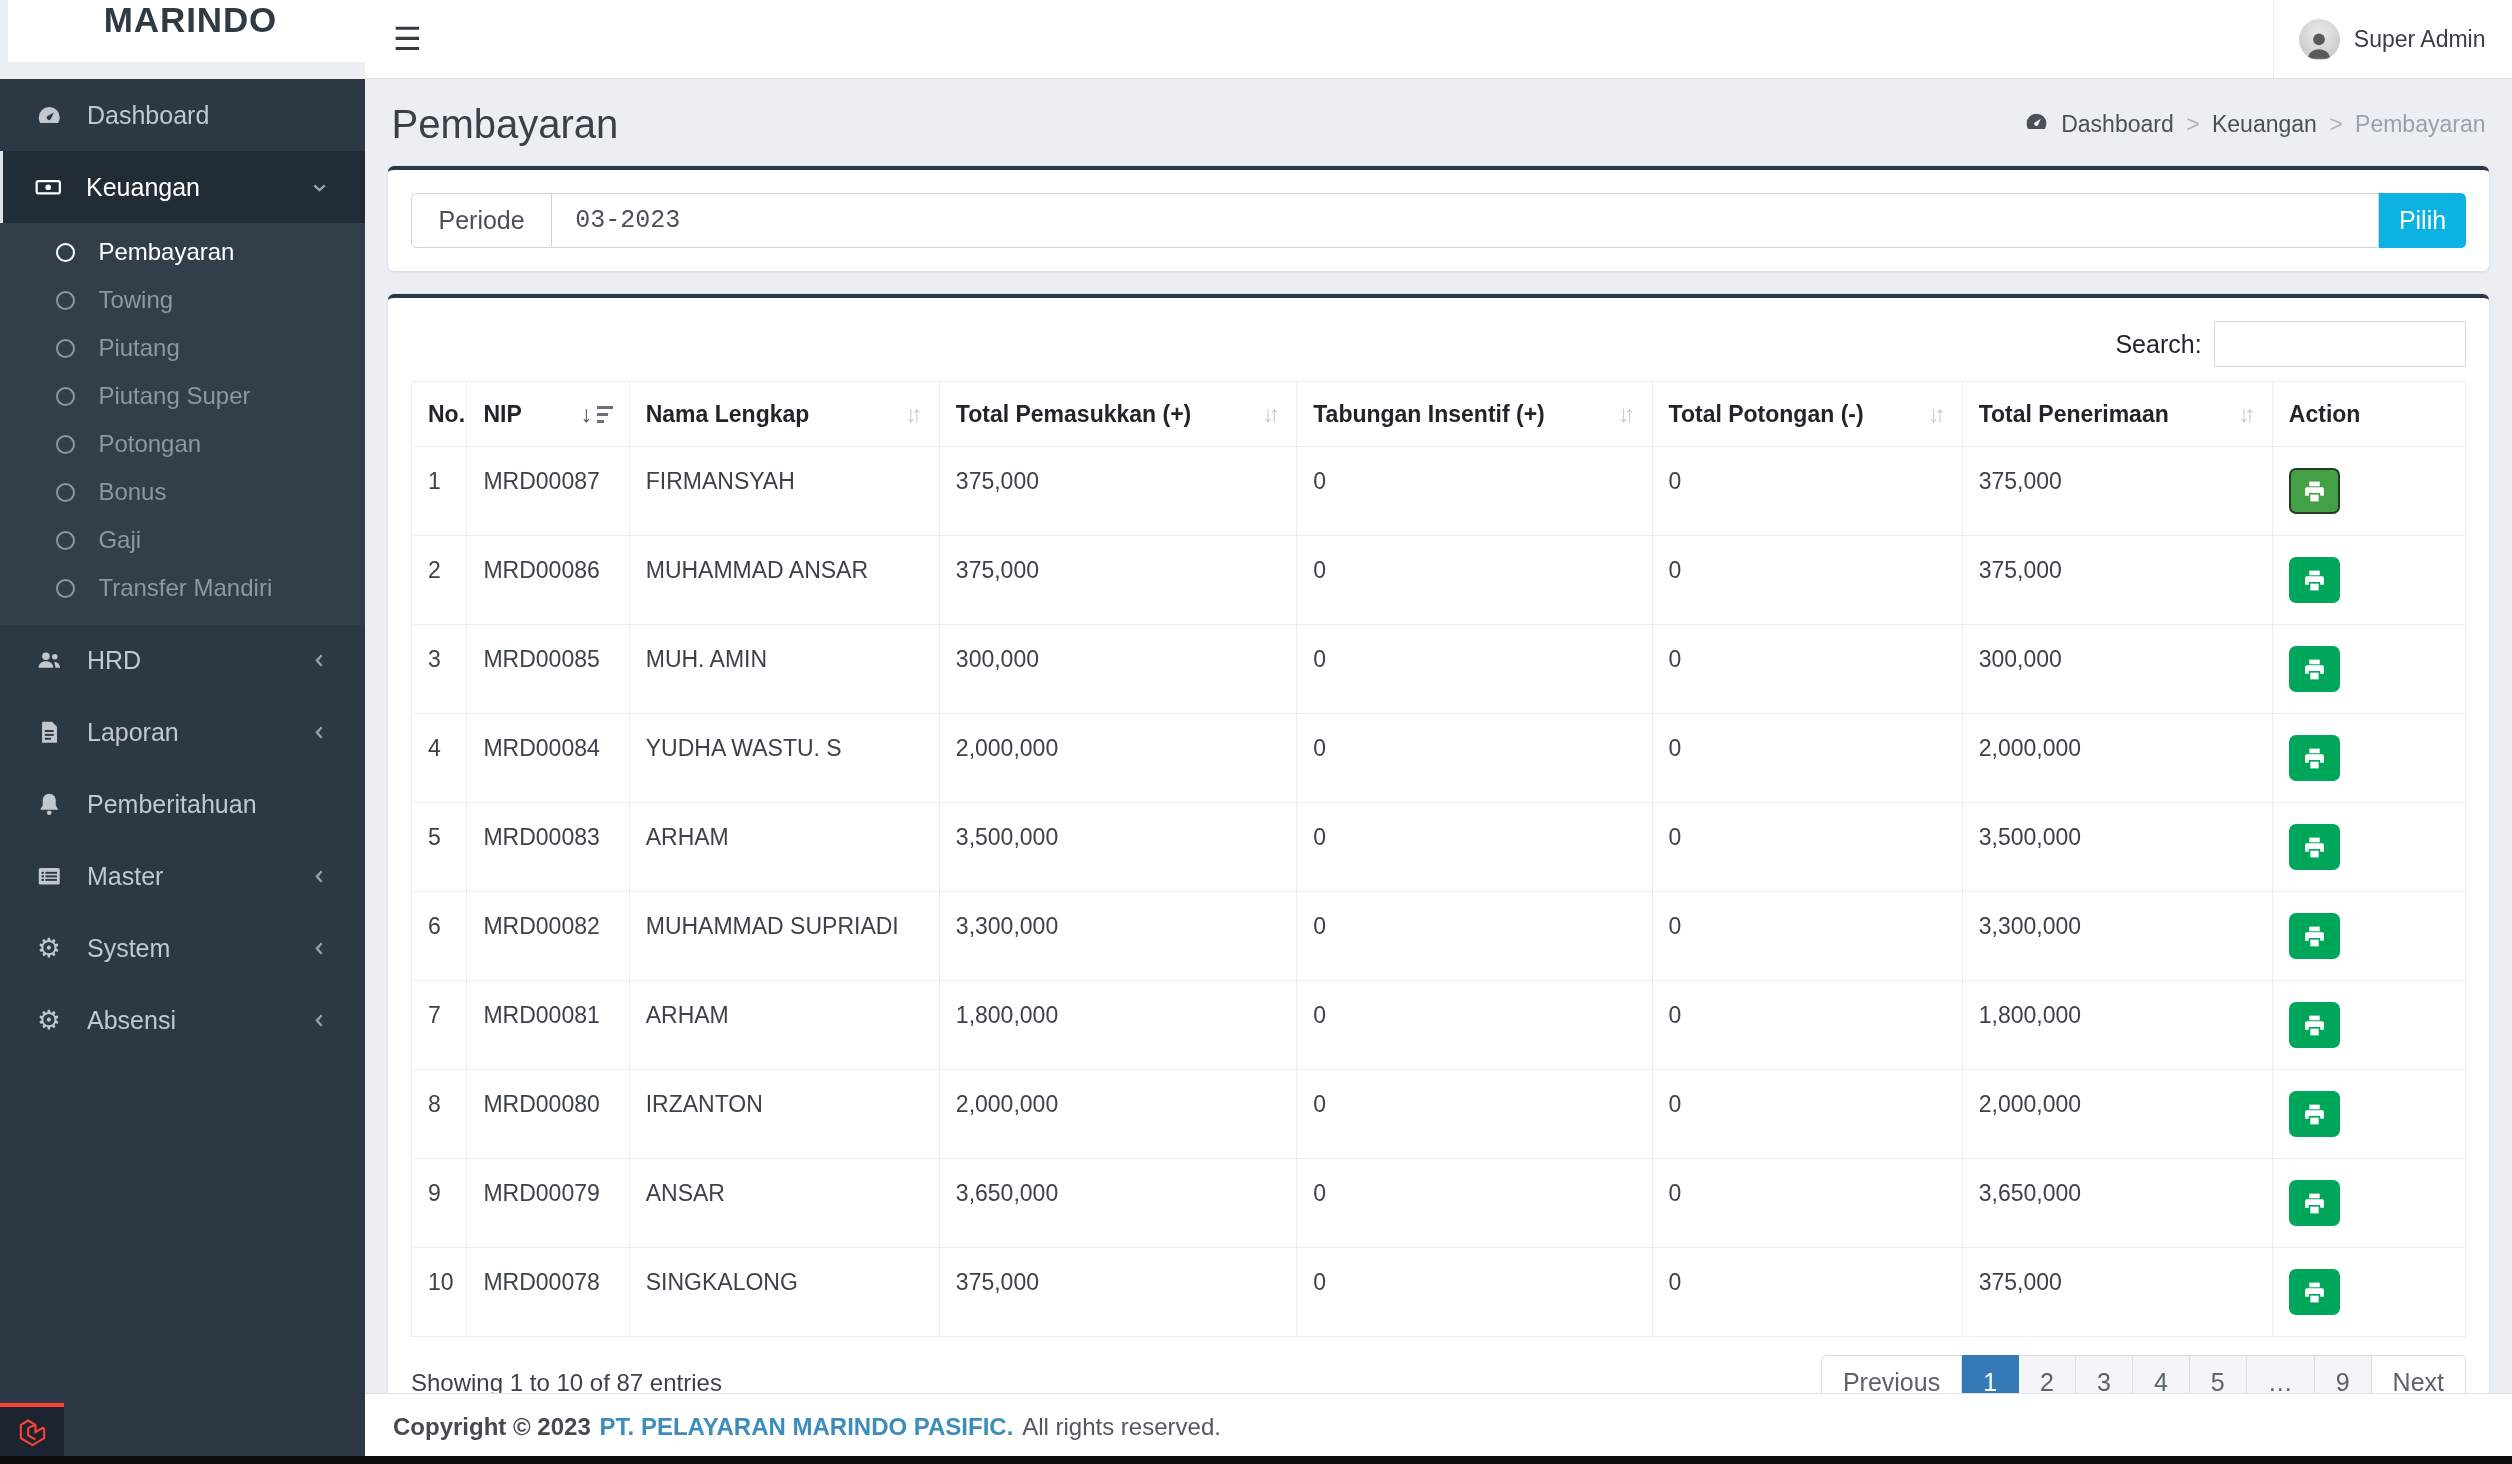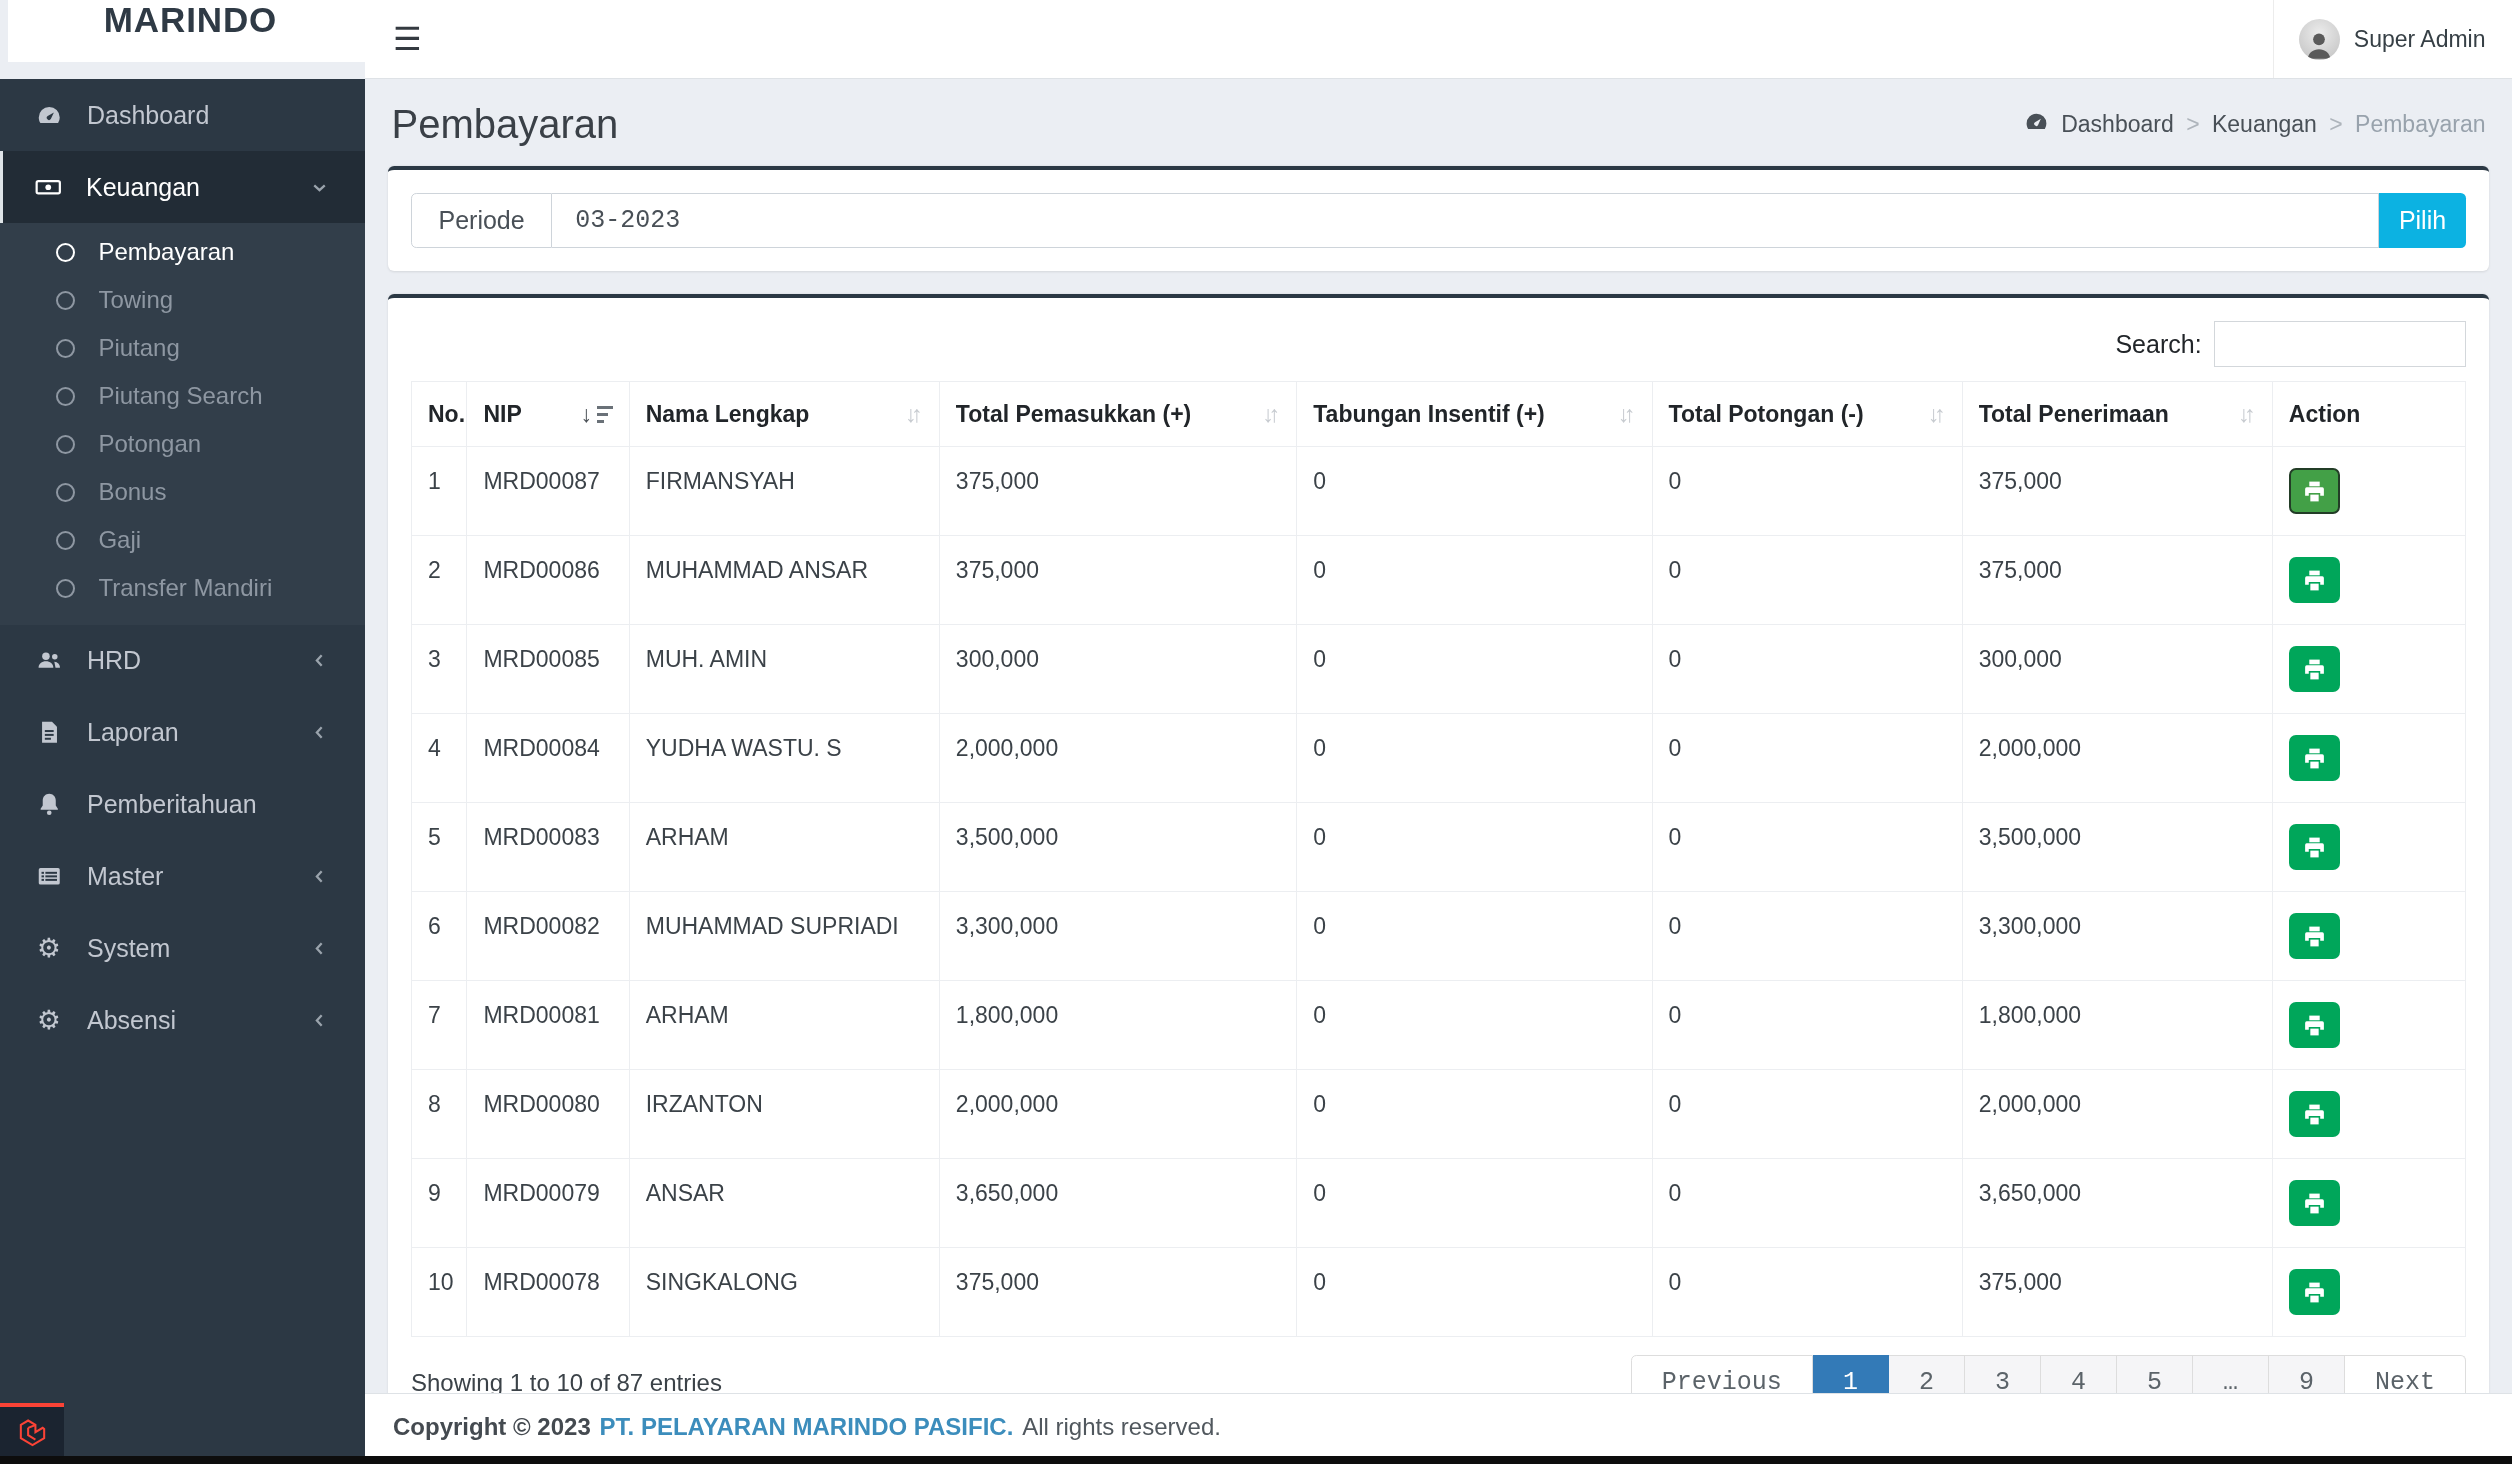--- a/index.html
+++ b/index.html
@@ -88,23 +88,23 @@
 
   .btn-print { width:51px; height:46px; background:#00a65a; border:none; border-radius:7px;
     display:flex; align-items:center; justify-content:center; cursor:pointer; }
   .btn-print svg { width:25px; height:25px; }
   .btn-print.focused { background:#43a047; border:2.6px solid #233d27; }
 
   
   .table-footer { display:flex; justify-content:space-between; align-items:center; margin-top:17.7px; }
   .dt-info { font-size:24px; color:#3b4248; }
   .pagination { display:flex; }
-  .page-btn { height:55px; min-width:55px; padding:0 30px; display:flex; align-items:center;
+  .page-btn { height:55px; min-width:55px; padding:0 21px; display:flex; align-items:center;
     justify-content:center; font-size:25px; color:#5b6369; background:#f5f5f7;
-    border:0.9px solid #ddd; border-left:none; cursor:pointer;font-family:Liberation Mono, monospace; }
+    border:0.9px solid #ddd; border-left:none; cursor:pointer; }
   .page-btn.first { border-left:0.9px solid #ddd; border-radius:5.3px 0 0 5.3px; background:#fff; }
   .page-btn.last { border-radius:0 5.3px 5.3px 0; background:#fff; }
   .page-btn.active { background:#337ab7; border-color:#337ab7; color:#fff; }
   .page-btn.ellipsis { cursor:default; }
 
   
   .main-footer { background:#fff; border-top:0.9px solid #dee2e6; padding:19.4px 28px 23px 28px;
     font-size:24px; color:#51585e; display:flex; gap:8.8px; }
   .f-bold { font-weight:700; color:#444a50; }
   .f-link { font-weight:700; color:#3c8dbc; cursor:pointer; }
@@ -170,21 +170,21 @@
       <div class="sub-item">
         <span class="circle-icon"></span>
         <span>Towing</span>
       </div>
       <div class="sub-item">
         <span class="circle-icon"></span>
         <span>Piutang</span>
       </div>
       <div class="sub-item">
         <span class="circle-icon"></span>
-        <span>Piutang Search</span>
+        <span>Piutang Super</span>
       </div>
       <div class="sub-item">
         <span class="circle-icon"></span>
         <span>Potongan</span>
       </div>
       <div class="sub-item">
         <span class="circle-icon"></span>
         <span>Bonus</span>
       </div>
       <div class="sub-item">

